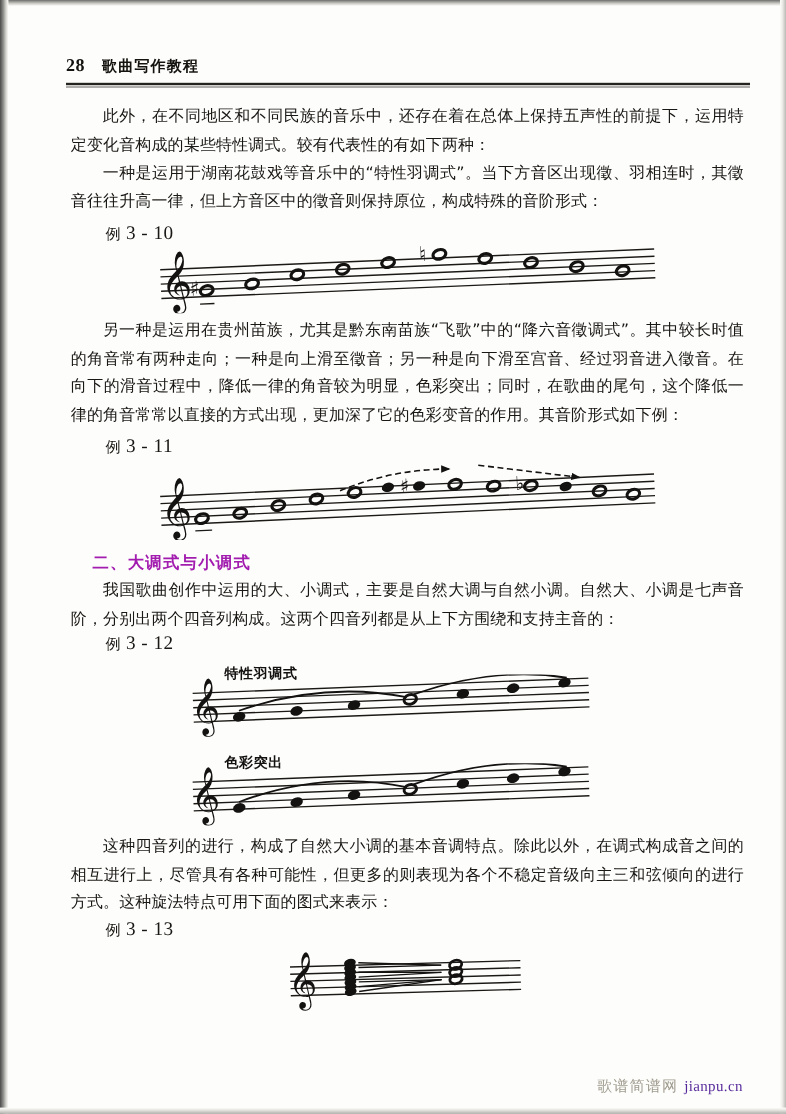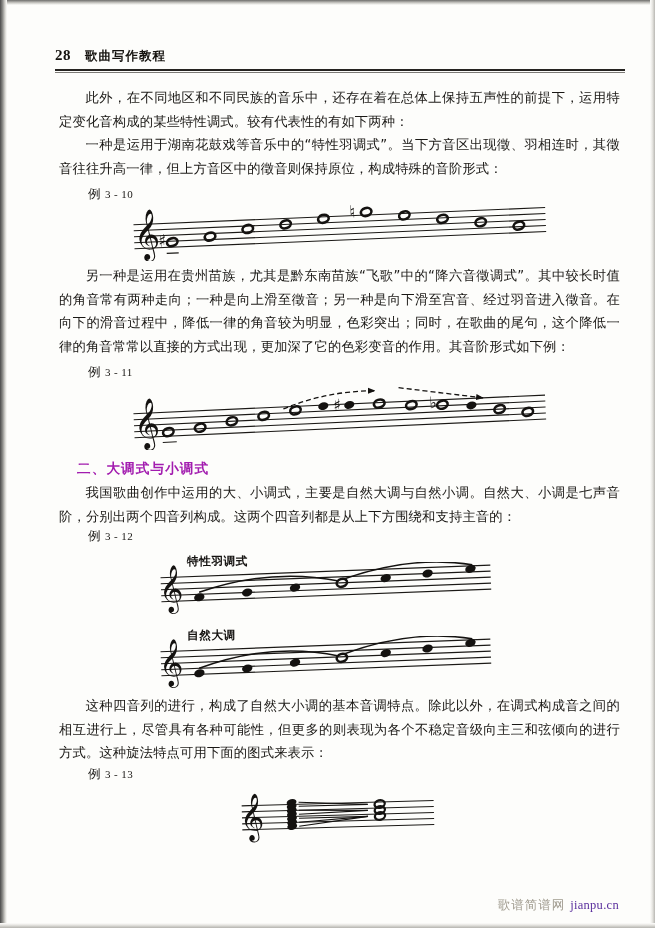--- a/index.html
+++ b/index.html
@@ -117,21 +117,21 @@
   .exlabel {
     position: absolute;
     left: 88px;
     font-size: 12.6px;
     color: #1a1815;
     letter-spacing: 0.4px;
     white-space: nowrap;
   }
   .exlabel .num {
     font-family: "Liberation Serif", "DejaVu Serif", serif;
-    font-size: 11px;
+    font-size: 16px;
   }
 
   
   .figure { position: absolute; }
   .figure svg { display: block; }
 
   .stafflabel {
     position: absolute;
     font-size: 11.6px;
     font-weight: bold;
@@ -311,21 +311,21 @@
           <use href="#bn12a" x="231" y="25"></use>
           <use href="#bn12a" x="273" y="22"></use>
           <use href="#bn12a" x="316" y="19"></use>
 
           <path d="M 44 32 Q 116 10 184 26" fill="none" stroke="#141210" stroke-width="1.5"></path>
           <path d="M 190 24 Q 258 3 318 15" fill="none" stroke="#141210" stroke-width="1.5"></path>
         </g>
       </svg>
     </div>
 
-    <div class="stafflabel" style="left:187px; top:628px;">自然大调</div>
+    <div class="stafflabel" style="left:187px; top:628px;">色彩突出</div>
     <div class="figure" style="left:155px; top:636px;">
       <svg width="340" height="52" viewBox="0 0 340 52" xmlns="http://www.w3.org/2000/svg">
         <defs>
           <g id="bn12b">
               <ellipse rx="5.3" ry="3.9" fill="#141210" transform="rotate(-16)"></ellipse>
             </g>
         </defs>
         <g transform="rotate(-2.2 0 28)">
           <g stroke="#1b1916" stroke-width="1.15">
             <line x1="6" y1="16" x2="336" y2="16"></line>

